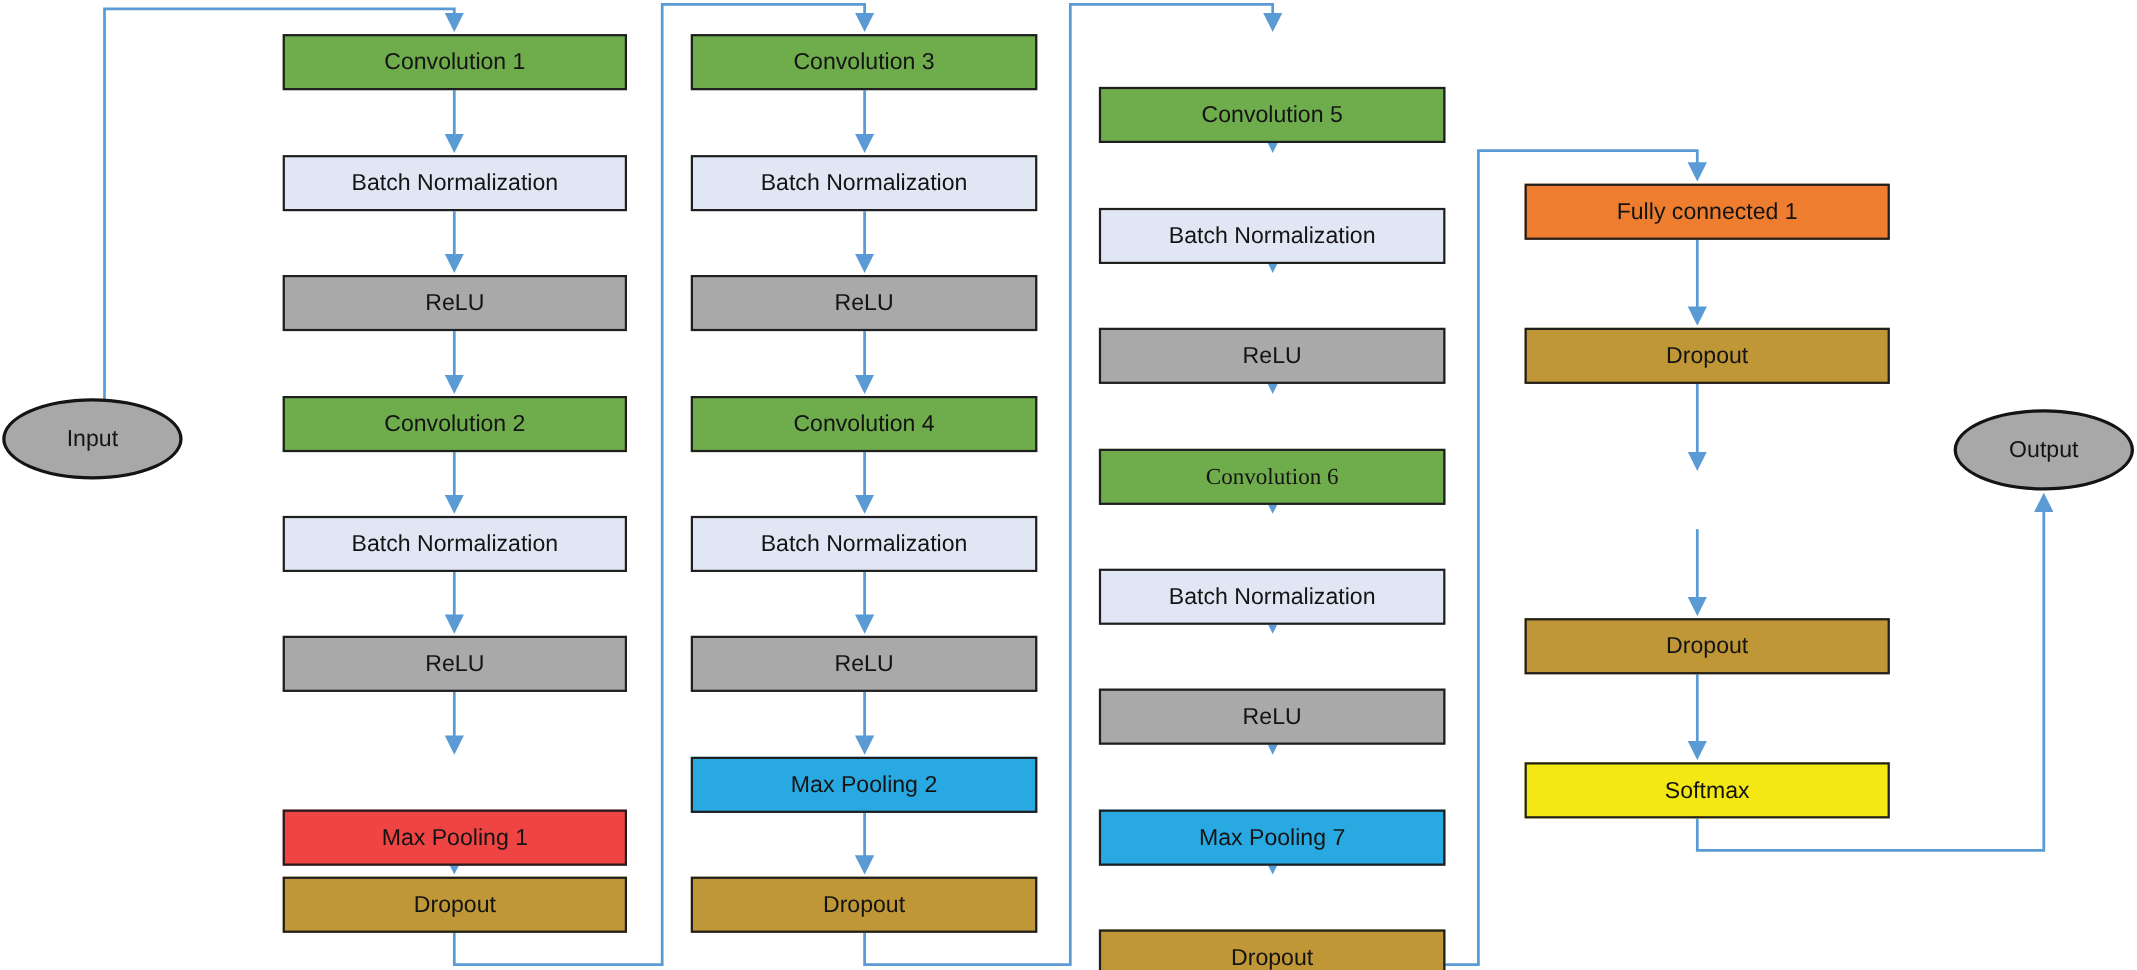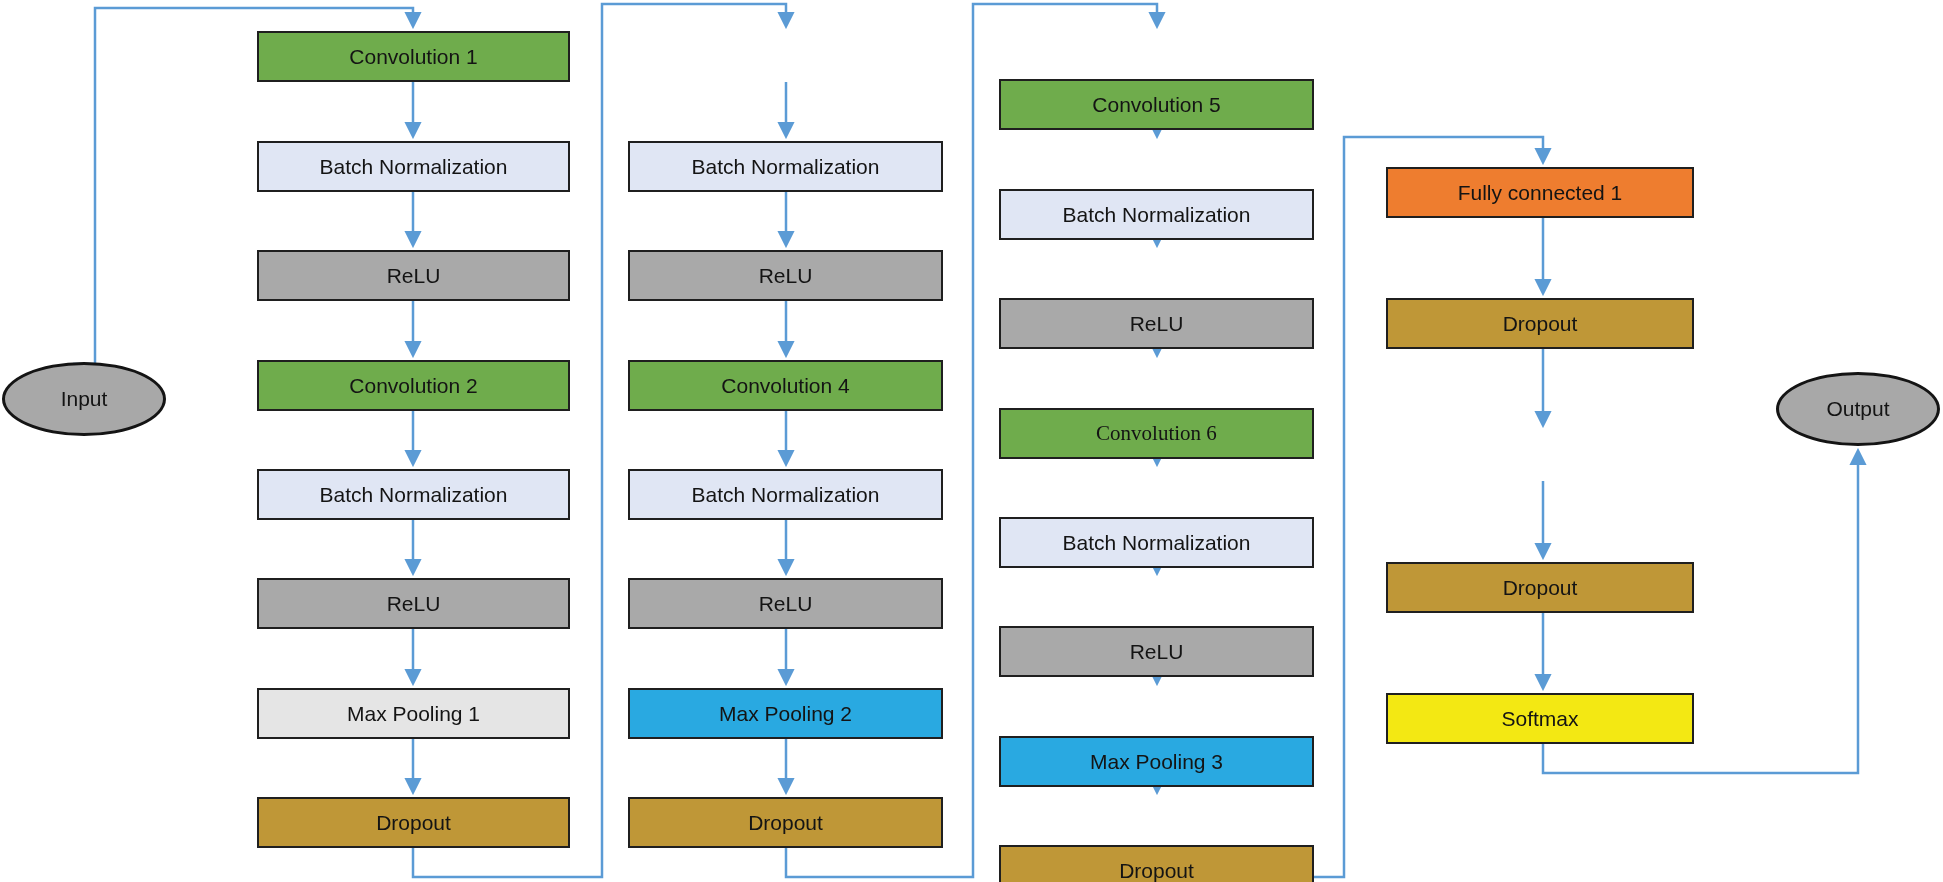--- a/index.html
+++ b/index.html
@@ -38,21 +38,21 @@
     border-radius:50%;
     background:#A8A8A8;
     display:flex;align-items:center;justify-content:center;
     font-size:21px;
     color:#141414;
   }
   
   .c0{left:257px;width:313px;text-align:center;}
   .c1{left:628px;width:315px;}
   .c2{left:999px;width:315px;margin-top:48px;}
-  .c3{left:1386px;width:308px;}
+  .c3{left:1386px;width:332px;}
   
   .r0{top:31px}.r1{top:141px}.r2{top:250px}.r3{top:360px}
   .r4{top:469px}.r5{top:578px}.r6{top:688px}.r7{top:797px}
   
   .f0{top:167px}.f1{top:298px}.f2{top:430px}.f3{top:562px}.f4{top:693px}
 </style>
 </head>
 <body>
 
 <div class="canvas">
@@ -118,27 +118,30 @@
     </div>
   <div class="block c0 r3" style="background: rgb(111, 172, 76);">
       <span>Convolution 2</span>
     </div>
   <div class="block c0 r4" style="background: rgb(224, 230, 244);">
       <span>Batch Normalization</span>
     </div>
   <div class="block c0 r5" style="background: rgb(169, 169, 169);">
       <span>ReLU</span>
     </div>
-  <div class="block c0 r6" style="background: #e5e5e5;">
+  <div class="block c0 r6" style="background: #ef4444; margin-top: 48px;">
       <span>Max Pooling 1</span>
     </div>
   <div class="block c0 r7" style="background: rgb(191, 151, 55);">
       <span>Dropout</span>
     </div>
 
+  <div class="block c1 r0" style="background: rgb(111, 172, 76);">
+      <span>Convolution 3</span>
+    </div>
   <div class="block c1 r1" style="background: rgb(224, 230, 244);">
       <span>Batch Normalization</span>
     </div>
   <div class="block c1 r2" style="background: rgb(169, 169, 169);">
       <span>ReLU</span>
     </div>
   <div class="block c1 r3" style="background: rgb(111, 172, 76);">
       <span>Convolution 4</span>
     </div>
   <div class="block c1 r4" style="background: rgb(224, 230, 244);">
@@ -166,21 +169,21 @@
   <div class="block c2 r3" style="background: rgb(111, 172, 76); font-family: Liberation Serif, serif;">
       <span>Convolution 6</span>
     </div>
   <div class="block c2 r4" style="background: rgb(224, 230, 244);">
       <span>Batch Normalization</span>
     </div>
   <div class="block c2 r5" style="background: rgb(169, 169, 169);">
       <span>ReLU</span>
     </div>
   <div class="block c2 r6" style="background: rgb(41, 169, 225);">
-      <span>Max Pooling 3</span>
+      <span>Max Pooling 7</span>
     </div>
   <div class="block c2 r7" style="background: rgb(191, 151, 55);">
       <span>Dropout</span>
     </div>
 
   <div class="block c3 f0" style="background: rgb(238, 125, 47);">
       <span>Fully connected 1</span>
     </div>
   <div class="block c3 f1" style="background: rgb(191, 151, 55);">
       <span>Dropout</span>

